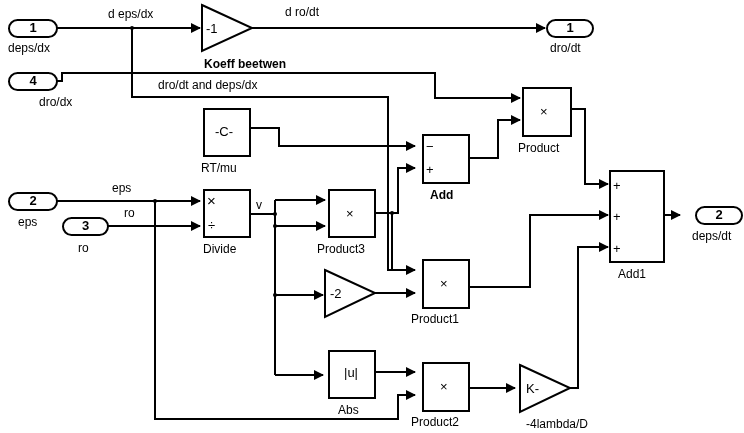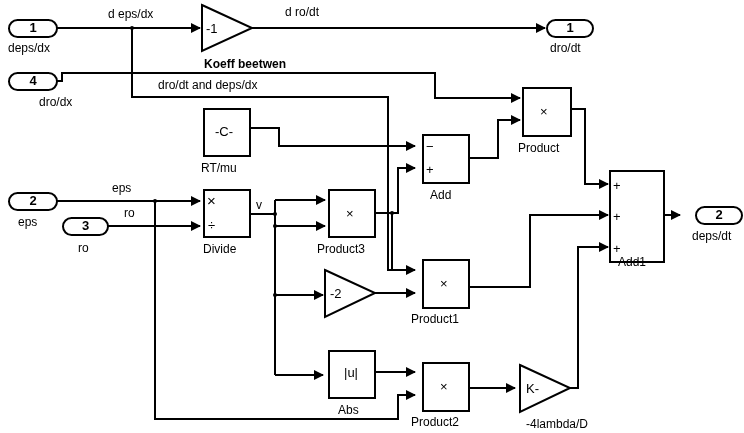--- a/index.html
+++ b/index.html
@@ -110,21 +110,21 @@
 
 <div class="blk" style="left:203px;top:108px;width:48px;height:49px;">
   <div class="sym" style="left:10px;top:15px;">-C-</div>
 </div>
 <div class="lbl" style="left:201px;top:162px;">RT/mu</div>
 
 <div class="blk" style="left:422px;top:134px;width:48px;height:50px;">
   <div class="sym" style="left:2px;top:4px;">−</div>
   <div class="sym" style="left:2px;top:27px;">+</div>
 </div>
-<div class="lbl" style="left:430px;top:189px;font-weight:normal;">Add</div>
+<div class="lbl" style="left:430px;top:189px;font-weight:bold;">Add</div>
 
 <div class="blk" style="left:522px;top:87px;width:50px;height:50px;">
   <div class="sym" style="left:16px;top:16px;">×</div>
 </div>
 <div class="lbl" style="left:518px;top:142px;font-weight:normal;">Product</div>
 
 <div class="blk" style="left:203px;top:189px;width:48px;height:49px;">
   <div class="sym" style="left:2px;top:3px;font-size:15px;">×</div>
   <div class="sym" style="left:3px;top:28px;">÷</div>
 </div>
@@ -154,13 +154,13 @@
 <div class="lbl" style="left:411px;top:416px;">Product2</div>
 
 <div class="sym" style="left:526px;top:382px;">K-</div>
 <div class="lbl" style="left:526px;top:418px;">-4lambda/D</div>
 
 <div class="blk" style="left:609px;top:170px;width:56px;height:93px;">
   <div class="sym" style="left:2px;top:7px;">+</div>
   <div class="sym" style="left:2px;top:38px;">+</div>
   <div class="sym" style="left:2px;top:70px;">+</div>
 </div>
-<div class="lbl" style="left:618px;top:256px;">Add1</div>
+<div class="lbl" style="left:618px;top:268px;">Add1</div>
 
 </body></html>

